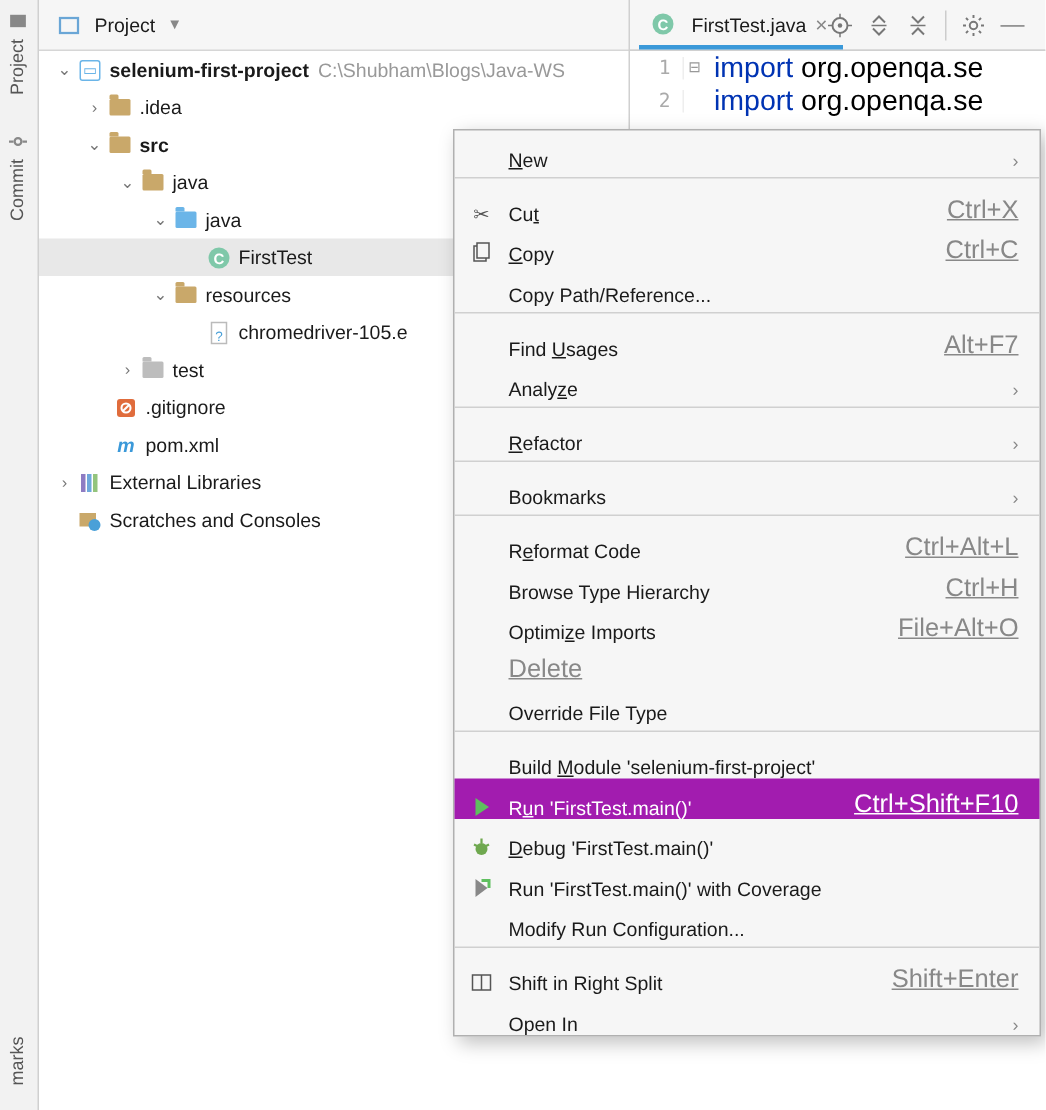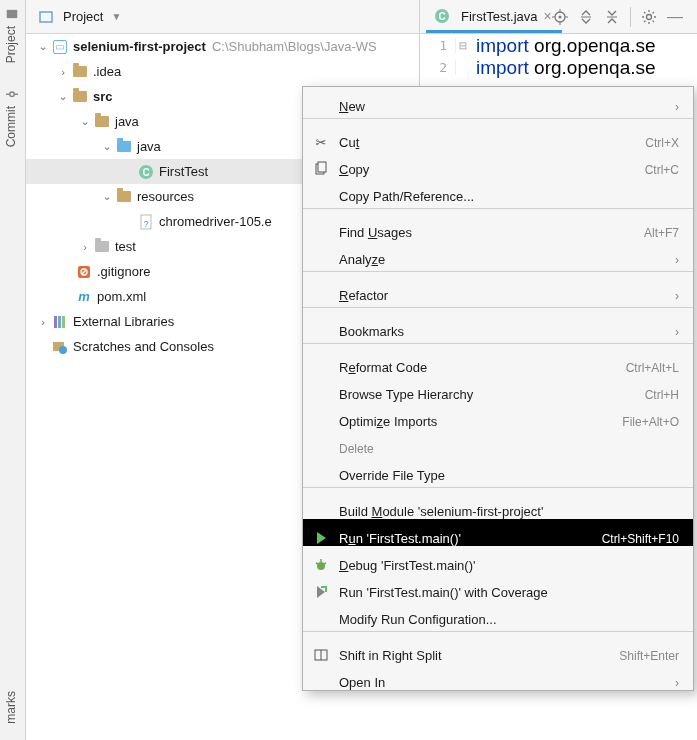--- a/index.html
+++ b/index.html
@@ -42,24 +42,24 @@
   .fold { width:14px; color:#999; font-size:10px; text-align:center;}
   .code { font-family:Consolas,monospace; font-size:19px; padding-left:6px;}
   .kw { color:#0033b3; }
   .plain { color:#000; }
 
   
   .ctx { position:absolute; left:302px; top:86px; width:392px; background:#f6f6f6; border:1px solid #b0b0b0; box-shadow:4px 4px 12px rgba(0,0,0,0.25); }
   .ctx-row { display:flex; align-items:flex-end; height:27px; padding:0 14px 0 10px; gap:10px;}
   .ctx-row .ico { width:16px; height:16px; display:inline-flex; align-items:center; justify-content:center; color:#555;}
   .ctx-row .lbl { flex:1; }
-  .ctx-row .sc { color:#888; font-size:12px;}
+  .ctx-row .sc { color:#888; font-size:17px;text-decoration:underline;}
   .ctx-row .arr { color:#888; font-size:12px;}
   .ctx-sep { height:1px; background:#d0d0d0; margin:4px 0;}
-  .ctx-row.sel { background:#000000; color:#fff;}
+  .ctx-row.sel { background:#a21caf; color:#fff;}
   .ctx-row.sel .sc, .ctx-row.sel .ico, .ctx-row.sel .arr { color:#fff;}
   .u { text-decoration: underline; }
 
   
   .i-folder { background:#c9a86a; width:14px; height:11px; border-radius:1px; position:relative;}
   .i-folder::before{content:"";position:absolute;top:-3px;left:0;width:6px;height:3px;background:#c9a86a;border-radius:1px 1px 0 0;}
   .i-folder.blue{background:#6bb5e8;} .i-folder.blue::before{background:#6bb5e8;}
   .i-folder.grey{background:#bdbdbd;} .i-folder.grey::before{background:#bdbdbd;}
   .i-mod { width:14px;height:14px;font-size:10px;background:#fff;border:1px solid #6bb5e8;color:#6bb5e8;display:flex;align-items:center;justify-content:center;border-radius:2px;}
 </style>

